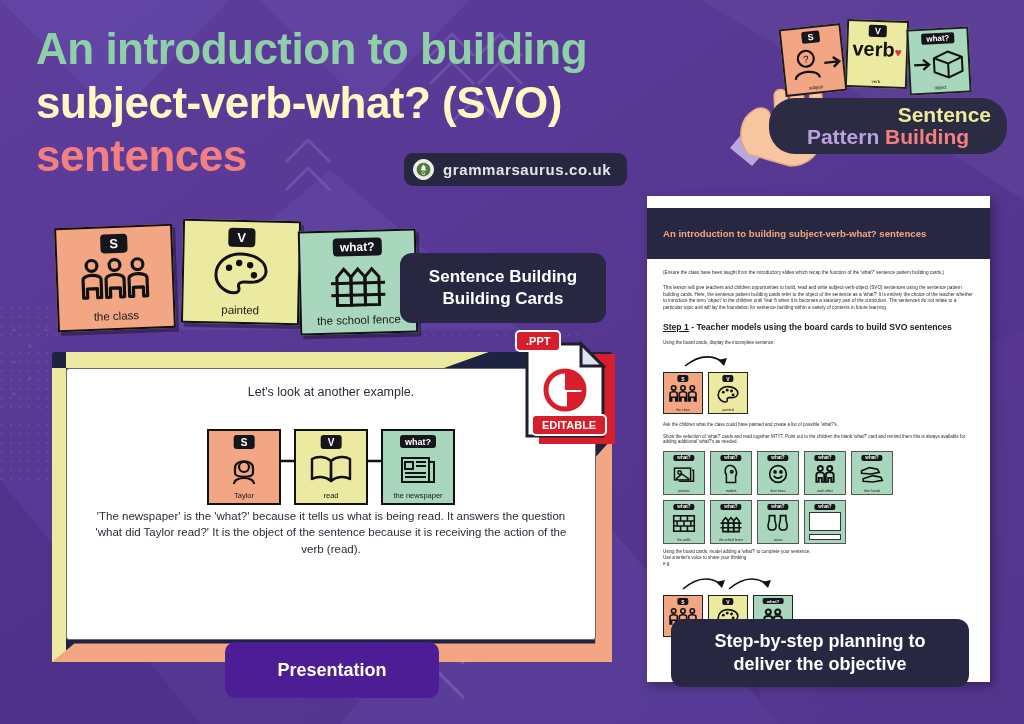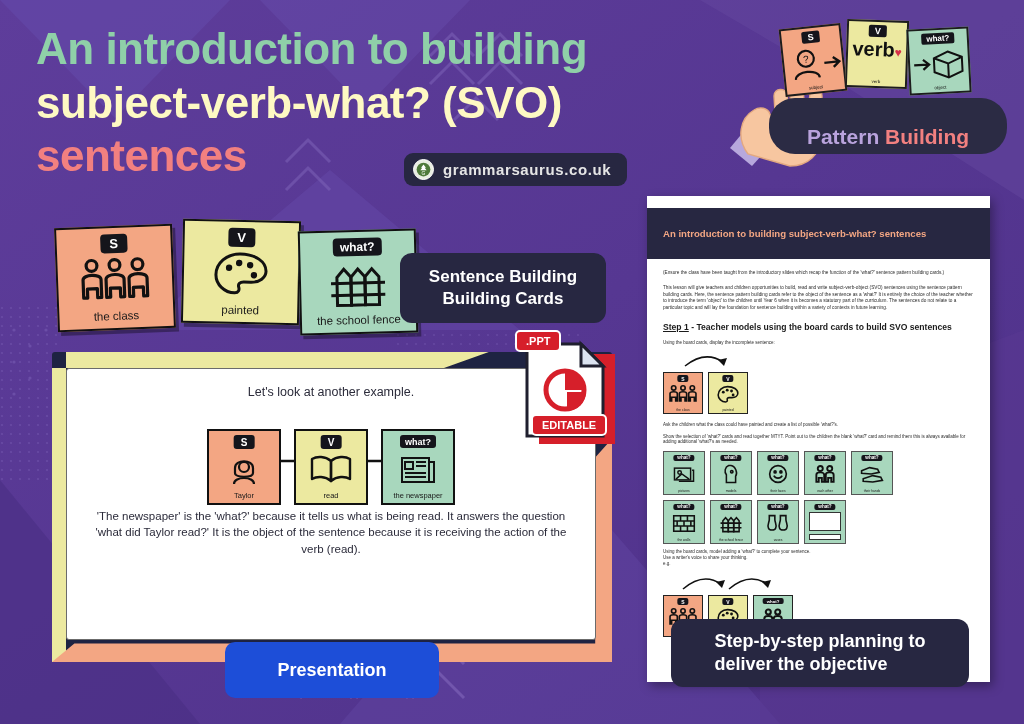--- a/index.html
+++ b/index.html
@@ -90,21 +90,21 @@
                  font-size:7.5px; color:#1a1a1a; }
   .sl-q { text-align:center; font-size:12px; color:#2b2b3a; }
   .sl-body { text-align:center; font-size:11.5px; color:#2b2b3a; line-height:1.42; margin-top:3px; }
   #arrows { position:absolute; left:0; right:0; top:86px; height:30px; }
 
   
   #ppt { position:absolute; left:519px; top:336px; width:96px; height:112px; z-index:9; }
 
   
   #pres-badge { position:absolute; left:225px; top:642px; width:214px; height:56px; z-index:9;
-                background:#1d4ed8; border-radius:10px; color:#fff; font-weight:bold;
+                background:#4c1d95; border-radius:10px; color:#fff; font-weight:bold;
                 font-size:18px; display:flex; align-items:center; justify-content:center; }
 
   
   #doc { position:absolute; left:647px; top:196px; width:343px; height:486px; z-index:4;
          background:#fff; box-shadow:3px 4px 10px rgba(0,0,0,.35); overflow:hidden;
          padding:6px 0 0 0; }
   #doc-header { background:#272741; color:#f3a683; font-weight:bold; font-size:9.6px;
                 padding:20px 16px; margin-top:6px; }
   #doc-body { padding:11px 16px 0 16px; }
   .dp { font-size:4.7px; color:#2a2a2a; line-height:1.45; margin-bottom:8px; }
@@ -130,21 +130,21 @@
   .dgcard .lbl { position:absolute; bottom:1.5px; left:0; right:0; text-align:center;
                  font-size:3.3px; color:#1a1a1a; }
   .dgcard .blank { position:absolute; left:4px; right:4px; top:11px; height:19px;
                    background:#fff; border:1px solid #333; }
   .dgcard .blankline { position:absolute; left:4px; right:4px; bottom:3px; height:6px;
                    background:#fff; border:1px solid #333; }
 
   
   #step-badge { position:absolute; left:671px; top:619px; width:298px; height:68px; z-index:10;
                 background:#272741; border-radius:12px; color:#fff; font-weight:bold;
-                font-size:18px; line-height:1.28; text-align:left;
+                font-size:18px; line-height:1.28; text-align:center;
                 display:flex; align-items:center; justify-content:center; padding:0 12px; }
 </style>
 </head>
 <body>
 
 <div id="bg">
   <svg width="1024" height="724" style="position:absolute;left:0;top:0">
     <defs>
       <linearGradient id="pg" x1="0" y1="0" x2="1" y2="1">
         <stop offset="0%" stop-color="#5e3d9b"></stop>
@@ -246,20 +246,21 @@
     <div style="position:absolute;left:50%;transform:translateX(-50%);top:3px;background:#15151b;color:#fff;font-weight:bold;font-size:8px;border-radius:2px;padding:1px 5px;">what?</div>
     <svg width="62" height="38" viewBox="0 0 62 38" style="position:absolute;top:16px;left:0">
       <path d="M4 18 L18 18 M13 13 L19 18 L13 23" stroke="#111" stroke-width="2.2" fill="none"></path>
       <path d="M38 6 L52 12 L52 26 L38 32 L24 26 L24 12 Z" fill="none" stroke="#111" stroke-width="2"></path>
       <path d="M24 12 L38 18 L52 12 M38 18 L38 32" fill="none" stroke="#111" stroke-width="2"></path>
     </svg>
     <div style="position:absolute;bottom:2px;left:0;right:0;text-align:center;font-size:4.5px;color:#111">object</div>
   </div>
 
   <div id="spb-pill">
+    <div class="l1">Sentence</div>
     <div class="l2">
       <a1>Pattern </a1><a2>Building</a2>
     </div>
   </div>
 </div>
 
 <div id="cards-row">
   <div class="bigcard" id="c1">
     <div class="tag">S</div>
     <div class="glyph">

